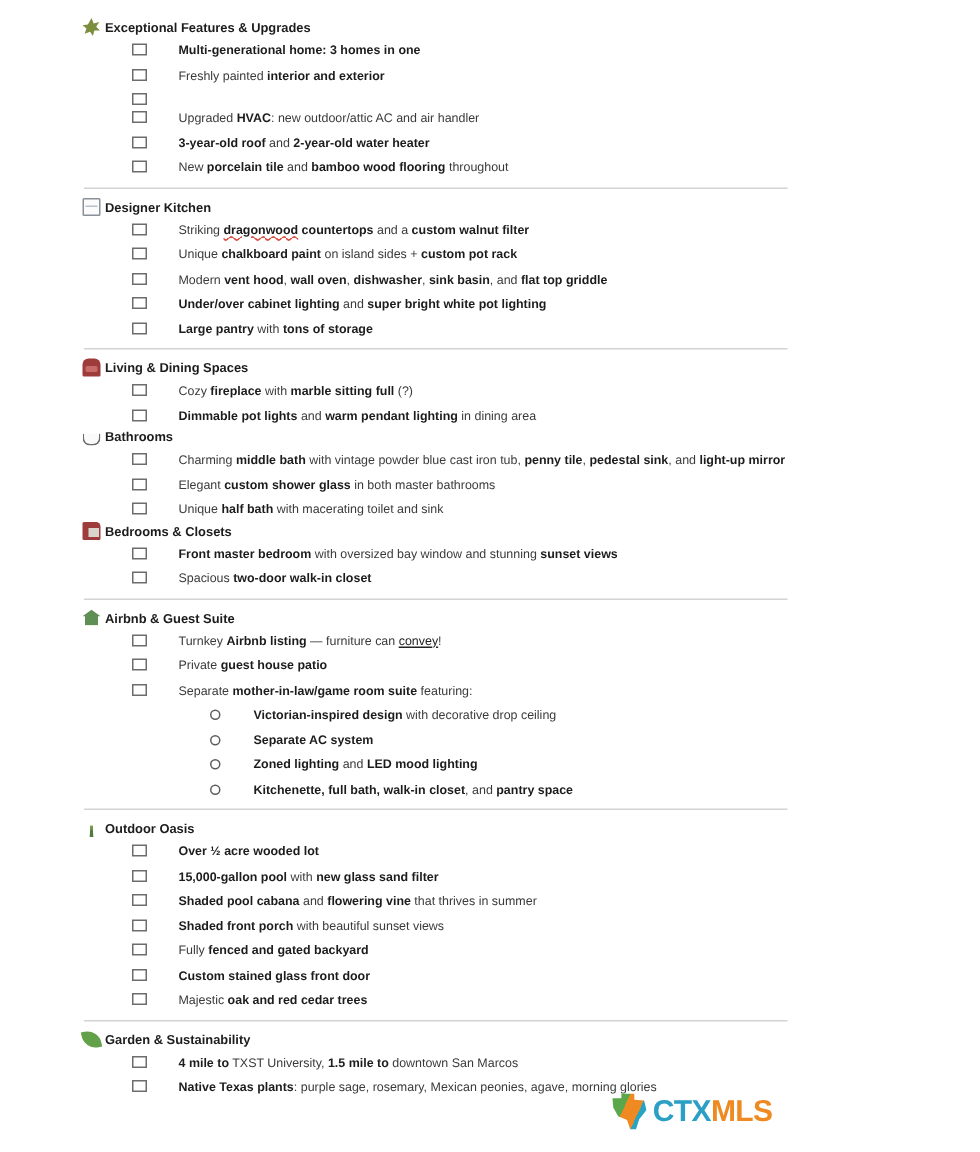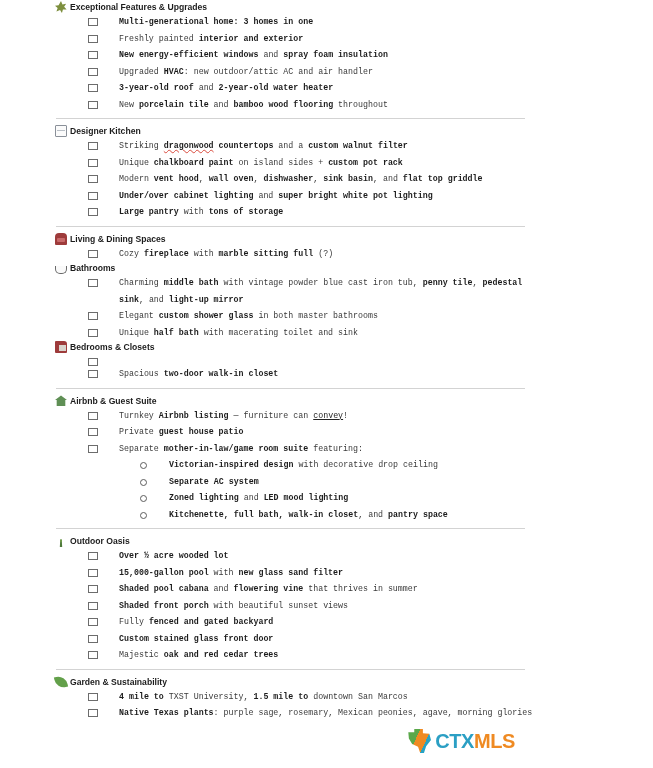--- a/index.html
+++ b/index.html
@@ -7,21 +7,21 @@
     width:653px;height:768px;
     background:#ffffff;
     font-family:"Liberation Sans","DejaVu Sans",sans-serif;
     color:#222222;
     overflow:hidden;
   }
   .page{
     position:relative;
     width:543px;height:768px;
     box-sizing:border-box;
-    padding:1px 10px 0 10px;
+    padding:12px 10px 0 10px;
   }
   .section{ margin:0; }
   .sec-head{
     display:flex;
     align-items:center;
     gap:3px;
     font-size:8.6px;
     font-weight:bold;
     color:#1c1c1c;
     line-height:12px;
@@ -40,21 +40,20 @@
   }
   ul.items{ list-style:none; margin:0; padding:0; }
   li.item{
     display:flex;
     align-items:flex-start;
     font-size:8.3px;
     line-height:16.5px;
     color:#3a3a3a;
     margin:0;
     padding:0;
-    font-family:Liberation Mono, monospace;
   }
   li.item .box{
     flex:0 0 10px;
     width:10px;height:8px;
     margin:4px 0 0 0;
     border:1px solid #6c6c6c;
     box-sizing:border-box;
     background:#fff;
   }
   li.item .txt{ padding-left:21px; }
@@ -133,21 +132,20 @@
           <li class="item lvl1">
             <span class="box"></span>
             <span class="txt"><b class="">Multi-generational home: 3 homes in one</b></span>
           </li>
           <li class="item lvl1">
             <span class="box"></span>
             <span class="txt"><span class="">Freshly painted </span><b class="">interior and exterior</b></span>
           </li>
           <li class="item lvl1">
             <span class="box"></span>
-            <span class="txt"><b class="">New energy-efficient windows</b><span class=""> and </span><b class="">spray foam insulation</b></span>
           </li>
           <li class="item lvl1">
             <span class="box"></span>
             <span class="txt"><span class="">Upgraded </span><b class="">HVAC</b><span class="">: new outdoor/attic AC and air handler</span></span>
           </li>
           <li class="item lvl1">
             <span class="box"></span>
             <span class="txt"><b class="">3-year-old roof</b><span class=""> and </span><b class="">2-year-old water heater</b></span>
           </li>
           <li class="item lvl1">
@@ -189,20 +187,24 @@
       <div class="section">
         <div class="sec-head">
           <span class="sec-icon ic-sofa"></span>
           <span>Living &amp; Dining Spaces</span>
         </div>
         <ul class="items">
           <li class="item lvl1">
             <span class="box"></span>
             <span class="txt"><span class="">Cozy </span><b class="">fireplace</b><span class=""> with </span><b class="">marble sitting full</b><span class=""> (?)</span></span>
           </li>
+          <li class="item lvl1">
+            <span class="box"></span>
+            <span class="txt"><b class="">Dimmable pot lights</b><span class=""> and </span><b class="">warm pendant lighting</b><span class=""> in dining area</span></span>
+          </li>
         </ul>
       </div>
       <div class="section">
         <div class="sec-head">
           <span class="sec-icon ic-tub"></span>
           <span>Bathrooms</span>
         </div>
         <ul class="items">
           <li class="item lvl1">
             <span class="box"></span>
@@ -219,20 +221,21 @@
         </ul>
       </div>
       <div class="section">
         <div class="sec-head">
           <span class="sec-icon ic-bed"></span>
           <span>Bedrooms &amp; Closets</span>
         </div>
         <ul class="items">
           <li class="item lvl1">
             <span class="box"></span>
+            <span class="txt"><b class="">Front master bedroom</b><span class=""> with oversized bay window and stunning </span><b class="">sunset views</b></span>
           </li>
           <li class="item lvl1">
             <span class="box"></span>
             <span class="txt"><span class="">Spacious </span><b class="">two-door walk-in closet</b></span>
           </li>
         </ul>
       </div>
       <div class="rule"></div>
       <div class="section">
         <div class="sec-head">

